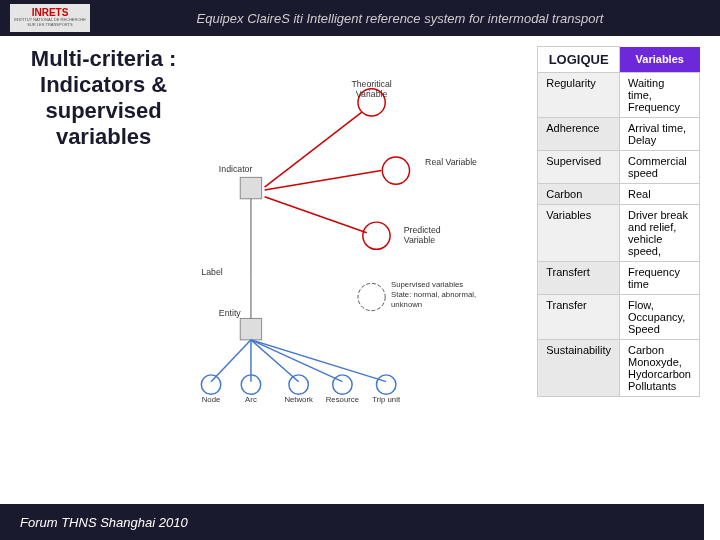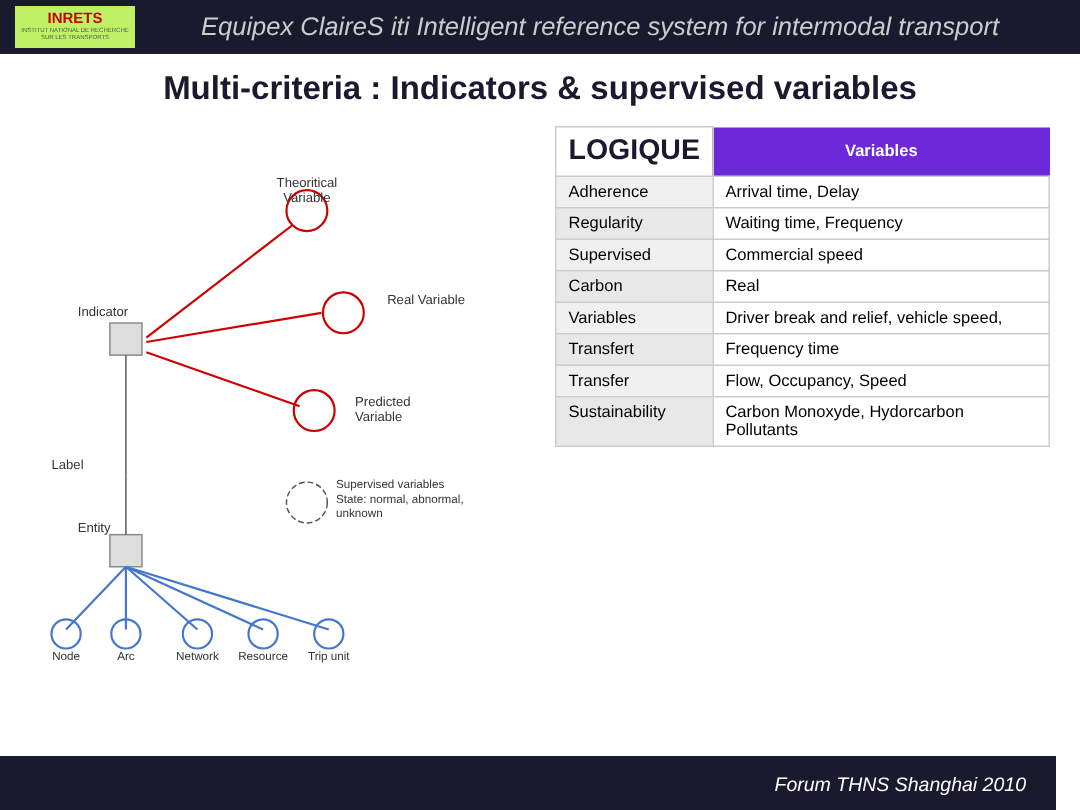--- a/index.html
+++ b/index.html
@@ -21,49 +21,49 @@
       padding: 0 10px;
     }
     #header-logo {
       display: flex;
       align-items: center;
       gap: 8px;
     }
     #logo-img {
       width: 80px;
       height: 28px;
-      background: #bef264;
+      background: #e5e5e5;
       display: flex;
       align-items: center;
       justify-content: center;
     }
     .logo-text-inrets {
       font-size: 10px;
       font-weight: bold;
       color: #c00;
       line-height: 1;
     }
     .logo-subtext {
       font-size: 5px;
       color: #333;
       line-height: 1.2;
     }
     #header-title {
       flex: 1;
       text-align: center;
       color: #ccc;
-      font-size: 17px;
+      font-size: 13px;
       font-style: italic;
     }
 
     
     #main {
       padding: 10px 20px;
       display: flex;
-      flex-direction: column;
+      flex-direction: row;
       height: calc(540px - 36px - 36px);
     }
 
     
     #page-title {
       font-size: 22px;
       font-weight: bold;
       color: #1a1a2e;
       margin-bottom: 12px;
       text-align: center;
@@ -87,21 +87,21 @@
     #table-area {
       flex: 1;
     }
 
     
     #footer {
       height: 36px;
       background: #1a1a2e;
       display: flex;
       align-items: center;
-      justify-content: flex-end;
+      justify-content: flex-start;
       padding: 0 20px;
       position: absolute;
       bottom: 0;
       left: 0;
       right: 16px;
     }
     #footer-text {
       color: #fff;
       font-size: 13px;
       font-style: italic;
@@ -220,32 +220,32 @@
         <text x="110" y="366" text-anchor="middle" font-size="8" fill="#333">Network</text>
         <text x="155" y="366" text-anchor="middle" font-size="8" fill="#333">Resource</text>
         <text x="200" y="366" text-anchor="middle" font-size="8" fill="#333">Trip unit</text>
       </svg>
     </div>
 
     <div id="table-area">
       <table>
         <thead>
           <tr>
-            <th class="logique-header" style="background:#fff;color:#1a1a2e;border:1px solid #ccc;font-size:19px;">LOGIQUE</th>
+            <th class="logique-header" style="background:#fff;color:#1a1a2e;border:1px solid #ccc;font-size:13px;">LOGIQUE</th>
             <th>Variables</th>
           </tr>
         </thead>
         <tbody id="table-body">
         <tr>
+              <td>Regularity</td>
+              <td>Waiting time, Frequency</td>
+            </tr>
+            <tr>
               <td>Adherence</td>
               <td>Arrival time, Delay</td>
-            </tr>
-            <tr>
-              <td>Regularity</td>
-              <td>Waiting time, Frequency</td>
             </tr>
             <tr>
               <td>Supervised</td>
               <td>Commercial speed</td>
             </tr>
             <tr>
               <td>Carbon</td>
               <td>Real</td>
             </tr>
             <tr>

